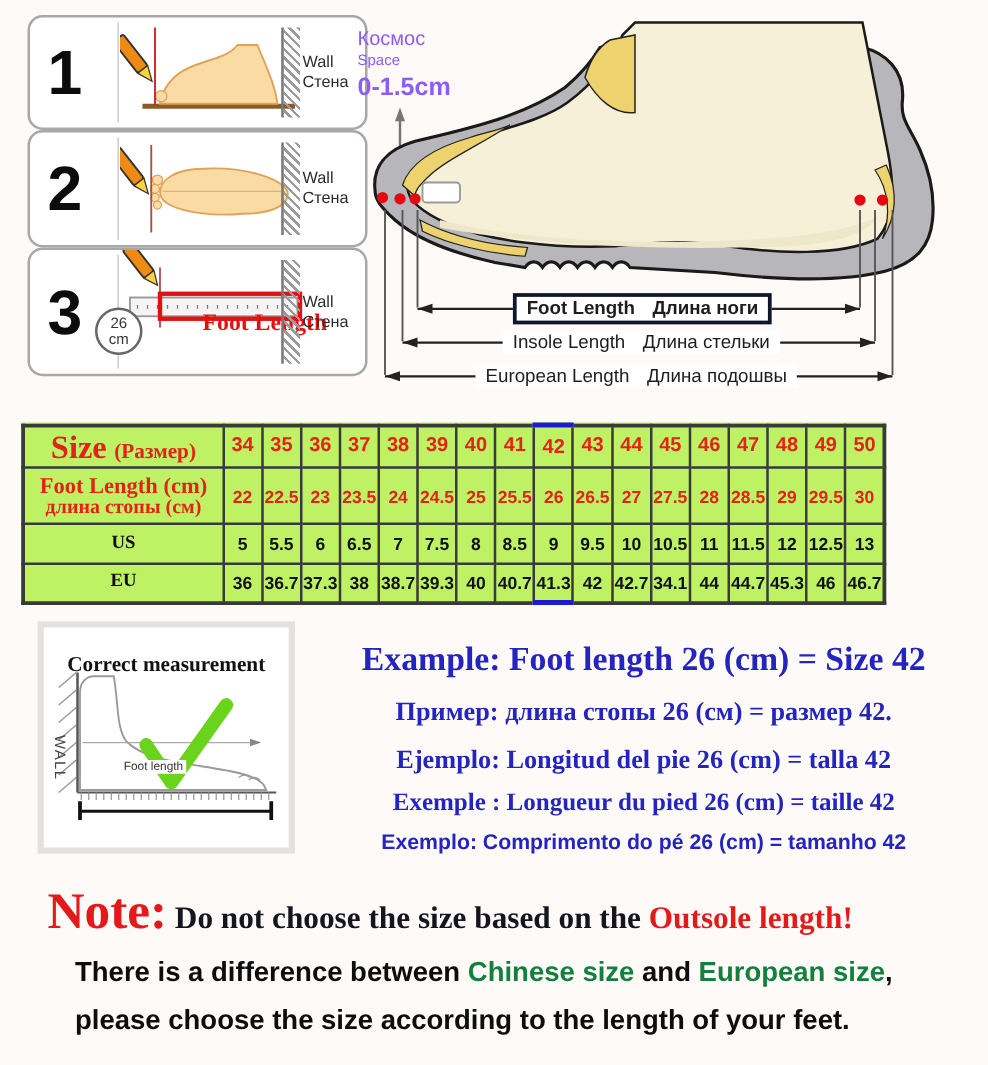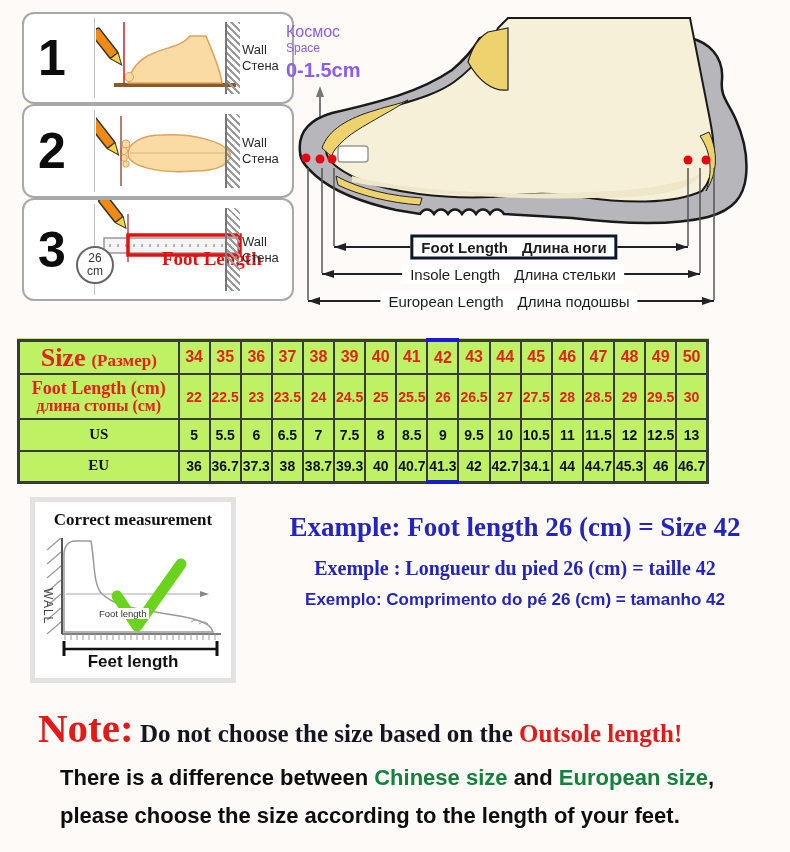--- a/index.html
+++ b/index.html
@@ -52,21 +52,21 @@
   td.r1lbl .lbl-sub{font-size:16px;}
   td.r2lbl .lbl-main,td.r3lbl .lbl-main{font-size:15px;}
   td.hl{border-left:4px solid #1c1bd0;border-right:4px solid #1c1bd0;}
   tr:first-child td.hl{border-top:4px solid #1c1bd0;}
   tr:last-child td.hl{border-bottom:4px solid #1c1bd0;}
 
   
   .cm-box{position:absolute;left:30px;top:497px;width:206px;height:186px;background:#fff;
       border:5px solid #e4e2e0;box-sizing:border-box;}
   .cm-title{font-family:"Liberation Serif","DejaVu Serif",serif;font-weight:bold;
-      font-size:17px;color:#111;text-align:center;margin-top:8px;}
+      font-size:17px;color:#111;text-align:center;margin-top:20px;}
   .cm-draw{position:absolute;left:4px;top:34px;width:190px;height:120px;}
   .cm-wall{position:absolute;left:2px;top:52px;writing-mode:vertical-rl;
       font-size:12px;color:#444;letter-spacing:1px;}
   .cm-flabel{position:absolute;left:58px;top:72px;font-size:9.5px;color:#333;background:#fff;
       padding:0 2px;}
   .cm-feet{position:absolute;left:0;right:0;bottom:6px;text-align:center;
       font-size:17px;font-weight:bold;color:#111;}
 
   
   .examples{position:absolute;left:240px;top:512px;width:550px;text-align:center;
@@ -434,25 +434,26 @@
 
       <polyline points="78,60 98,90 142,28" fill="none" stroke="#6ad41c" stroke-width="11" stroke-linecap="round" stroke-linejoin="round"></polyline>
 
       <line x1="25" y1="113" x2="178" y2="113" stroke="#111" stroke-width="2.5"></line>
       <line x1="25" y1="105" x2="25" y2="120" stroke="#111" stroke-width="3"></line>
       <line x1="178" y1="105" x2="178" y2="120" stroke="#111" stroke-width="3"></line>
     </svg>
     <span class="cm-wall">WALL</span>
     <span class="cm-flabel">Foot length</span>
   </div>
-  <div class="cm-feet">Feet length</div>
 </div>
 
 <div class="examples">
   <div class="ex0">Example: Foot length 26 (cm) = Size 42</div>
+  <div class="ex1">Пример: длина стопы 26 (см) = размер 42.</div>
+  <div class="ex2">Ejemplo: Longitud del pie 26 (cm) = talla 42</div>
   <div class="ex3">Exemple : Longueur du pied 26 (cm) = taille 42</div>
   <div class="ex4">Exemplo: Comprimento do pé 26 (cm) = tamanho 42</div>
 </div>
 
 <div class="note">
   <div class="note-l1">
     <span class="note-title">Note:</span><span class="note-body"> Do not choose the size based on the </span><span class="note-body rd">Outsole length!</span>
   </div>
   <div class="note-l2">
     <span>There is a difference between </span><span class="nrd">Chinese size</span><span> and </span><span class="nrd">European size</span><span>,</span>

